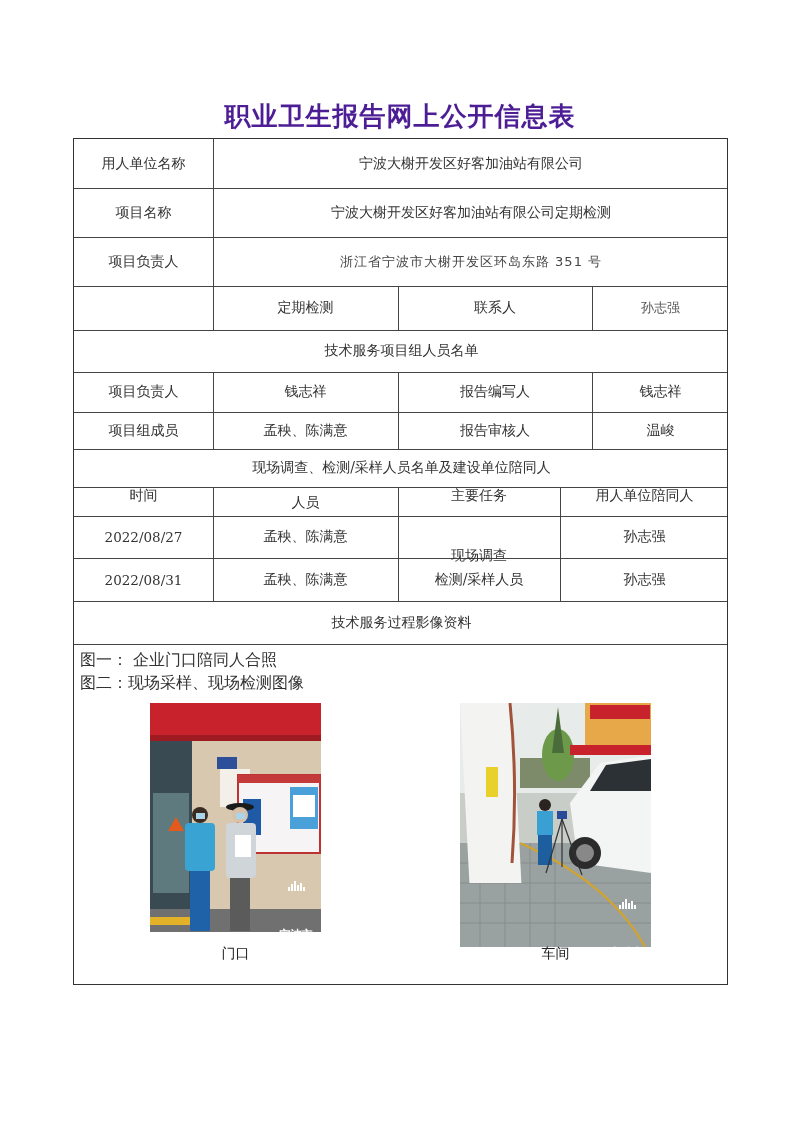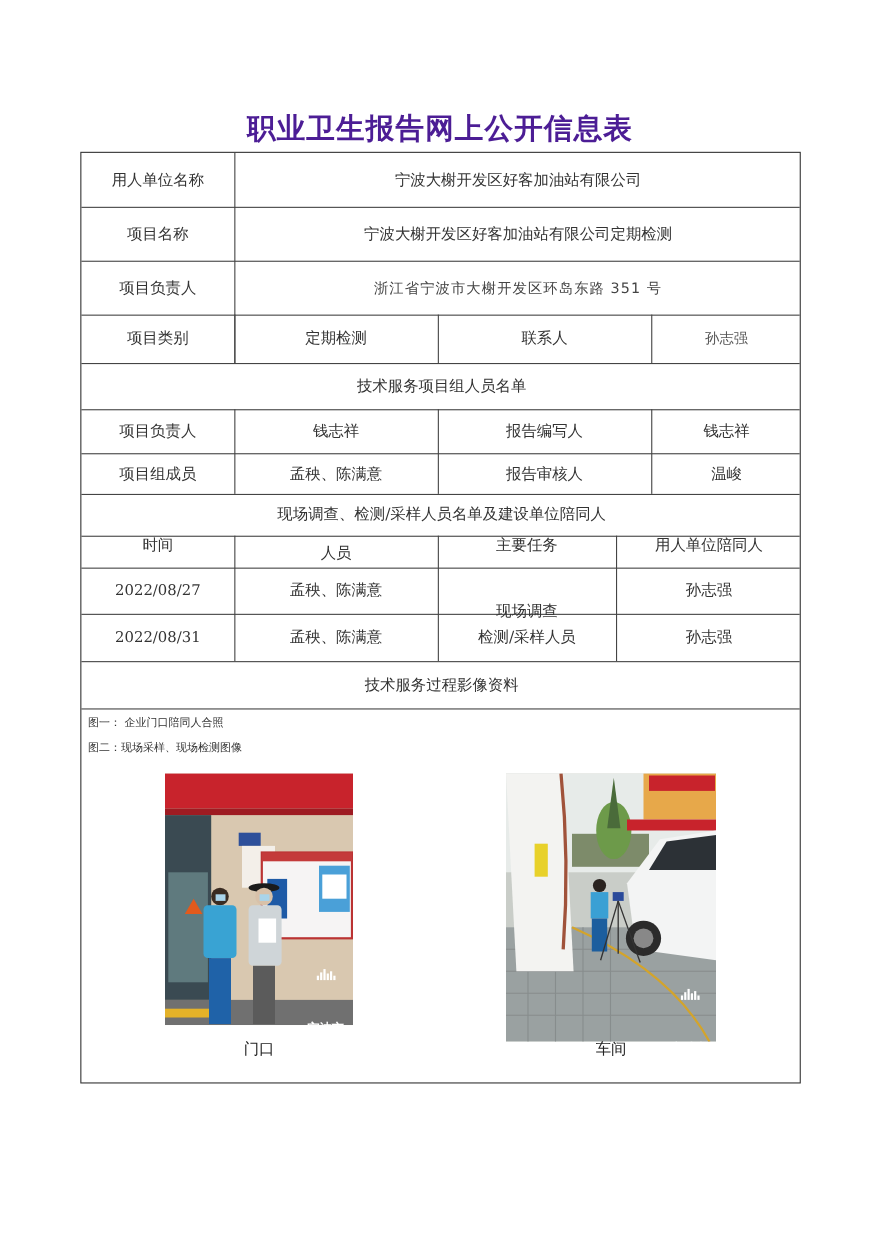--- a/index.html
+++ b/index.html
@@ -9,21 +9,21 @@
            font-size:26px; font-weight:bold; color:#4c1d95; letter-spacing:1px; }
   .tbl { position:absolute; left:73px; top:138px; width:655px; height:847px;
          border:1.5px solid #333; box-sizing:border-box; }
   .hl { position:absolute; left:0; width:100%; height:0; border-top:1.5px solid #444; }
   .vl { position:absolute; width:0; border-left:1.5px solid #444; }
   .cell { position:absolute; display:flex; align-items:center; justify-content:center;
           font-size:14px; color:#333; text-align:center; }
   .cell.sm { font-size:13.5px; }
   .cell.top { align-items:flex-start; padding-top:0; box-sizing:border-box; }
   .cell.lowtext { align-items:flex-end; padding-bottom:4px; box-sizing:border-box; }
-  .caption-line { position:absolute; left:6px; font-size:10px; color:#333;text-align:right; }
+  .caption-line { position:absolute; left:6px; font-size:16px; color:#333;text-align:right; }
   .photo { position:absolute; overflow:hidden; }
   .photo-label { position:absolute; font-size:14px; color:#222; text-align:center; }
   .wm { position:absolute; color:#fff; text-align:center; font-family:"DejaVu Sans", sans-serif; }
   .wm .city { font-size:11px; font-weight:bold;margin-top:36px; }
   .wm .date { font-size:5px; opacity:.85; }
   .wm .sky { height:10px; display:flex; align-items:flex-end; justify-content:center; gap:1px; }
   .wm .sky span { display:block; width:2px; background:#fff; }
 </style>
 </head>
 <body>
@@ -60,21 +60,20 @@
 
   <div class="cell" style="left:139px; top:0; width:516px; height:49px">宁波大榭开发区好客加油站有限公司</div>
   <div class="cell" style="left:0; top:0; width:139px; height:49px">用人单位名称</div>
 
   <div class="cell" style="left:0; top:49px; width:139px; height:49px">项目名称</div>
   <div class="cell" style="left:139px; top:49px; width:516px; height:49px">宁波大榭开发区好客加油站有限公司定期检测</div>
 
   <div class="cell" style="left:0; top:98px; width:139px; height:49px">项目负责人</div>
   <div class="cell sm" style="left:139px; top:98px; width:516px; height:49px; color:#444; letter-spacing:1px; font-family:'DejaVu Sans', sans-serif; font-size:13px;">浙江省宁波市大榭开发区环岛东路 351 号</div>
 
-  <div class="cell" style="left:0; top:147px; width:139px; height:44px">项目类别</div>
   <div class="cell" style="left:139px; top:147px; width:185px; height:44px">定期检测</div>
   <div class="cell" style="left:324px; top:147px; width:194px; height:44px">联系人</div>
   <div class="cell" style="left:518px; top:147px; width:137px; height:44px; color:#555; font-family:'DejaVu Sans', sans-serif; font-size:13px;">孙志强</div>
 
   <div class="cell" style="left:0; top:191px; width:655px; height:42px">技术服务项目组人员名单</div>
 
   <div class="cell" style="left:0; top:233px; width:139px; height:40px">项目负责人</div>
   <div class="cell" style="left:139px; top:233px; width:185px; height:40px">钱志祥</div>
   <div class="cell" style="left:324px; top:233px; width:194px; height:40px">报告编写人</div>
   <div class="cell" style="left:518px; top:233px; width:137px; height:40px">钱志祥</div>

